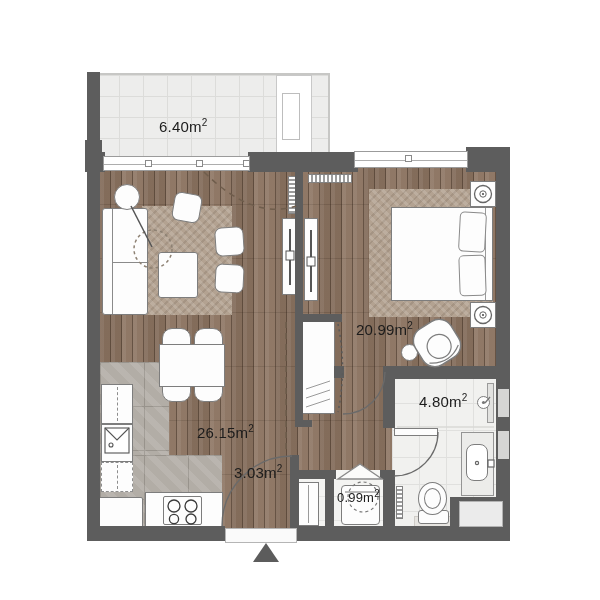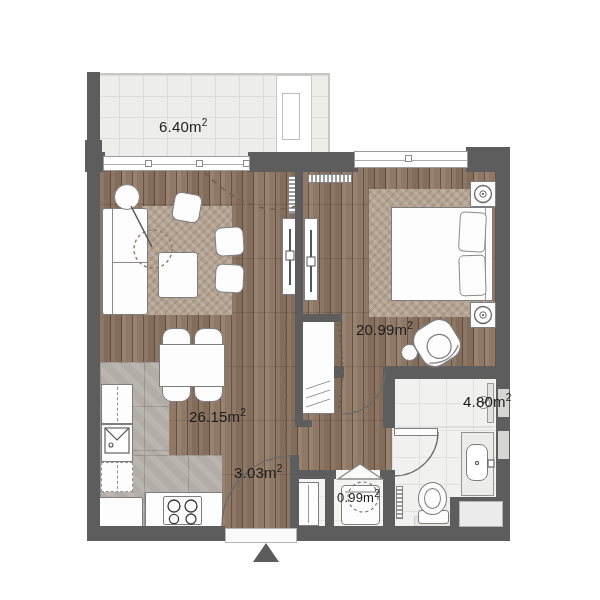--- a/index.html
+++ b/index.html
@@ -246,29 +246,29 @@
     </g>
     <g stroke="#666" stroke-width="1.2" fill="none">
       <circle cx="477" cy="463" r="1.6"></circle>
       <rect x="488" y="460" width="6" height="7" fill="#fff"></rect>
     </g>
   </svg>
 
   <div class="lbl" style="left:159px;top:117px;">
     <span>6.40m</span><sup>2</sup>
   </div>
-  <div class="lbl" style="left:189px;top:407px;">
+  <div class="lbl" style="left:189px;top:423px;padding-left:8px;">
     <span>26.15m</span><sup>2</sup>
   </div>
   <div class="lbl" style="left:234px;top:463px;">
     <span>3.03m</span><sup>2</sup>
   </div>
   <div class="lbl small" style="left:337px;top:488px;">
     <span>0.99m</span><sup>2</sup>
   </div>
   <div class="lbl" style="left:356px;top:320px;">
     <span>20.99m</span><sup>2</sup>
   </div>
-  <div class="lbl" style="left:419px;top:392px;margin-left:44px;">
+  <div class="lbl" style="left:419px;top:392px;">
     <span>4.80m</span><sup>2</sup>
   </div>
 
 </div>
 
 </body></html>

